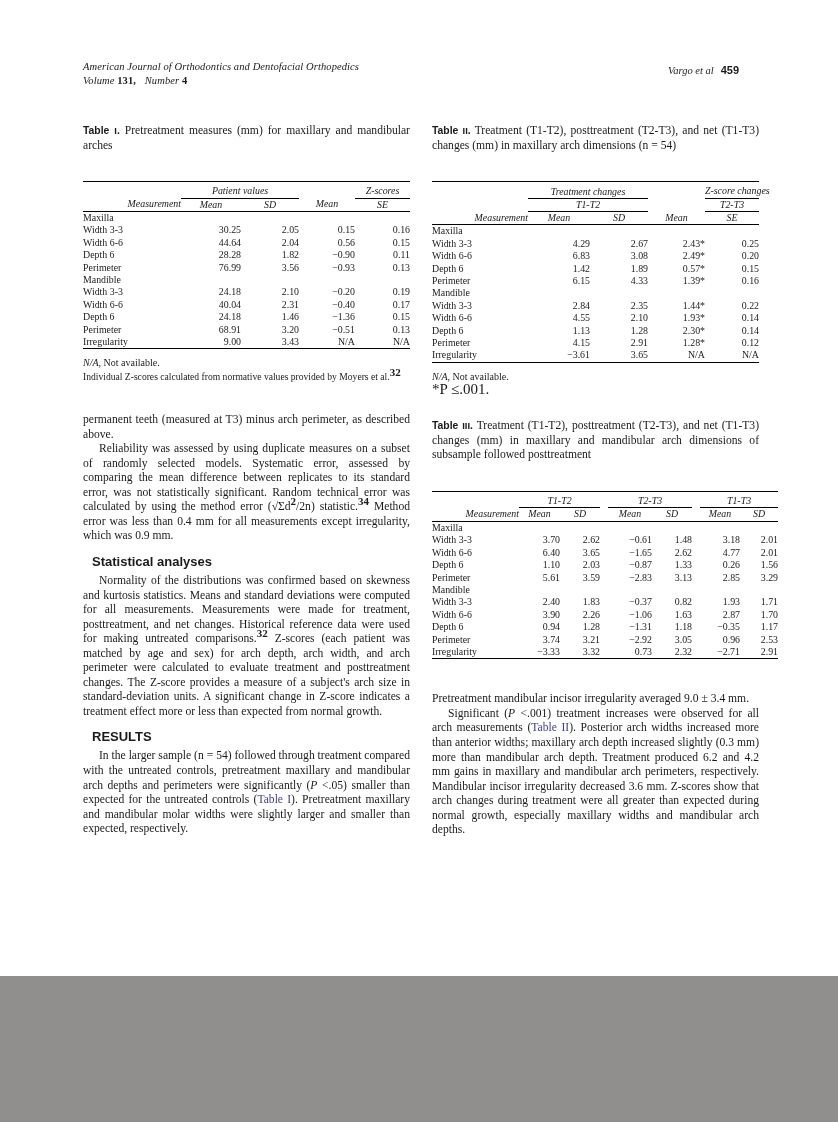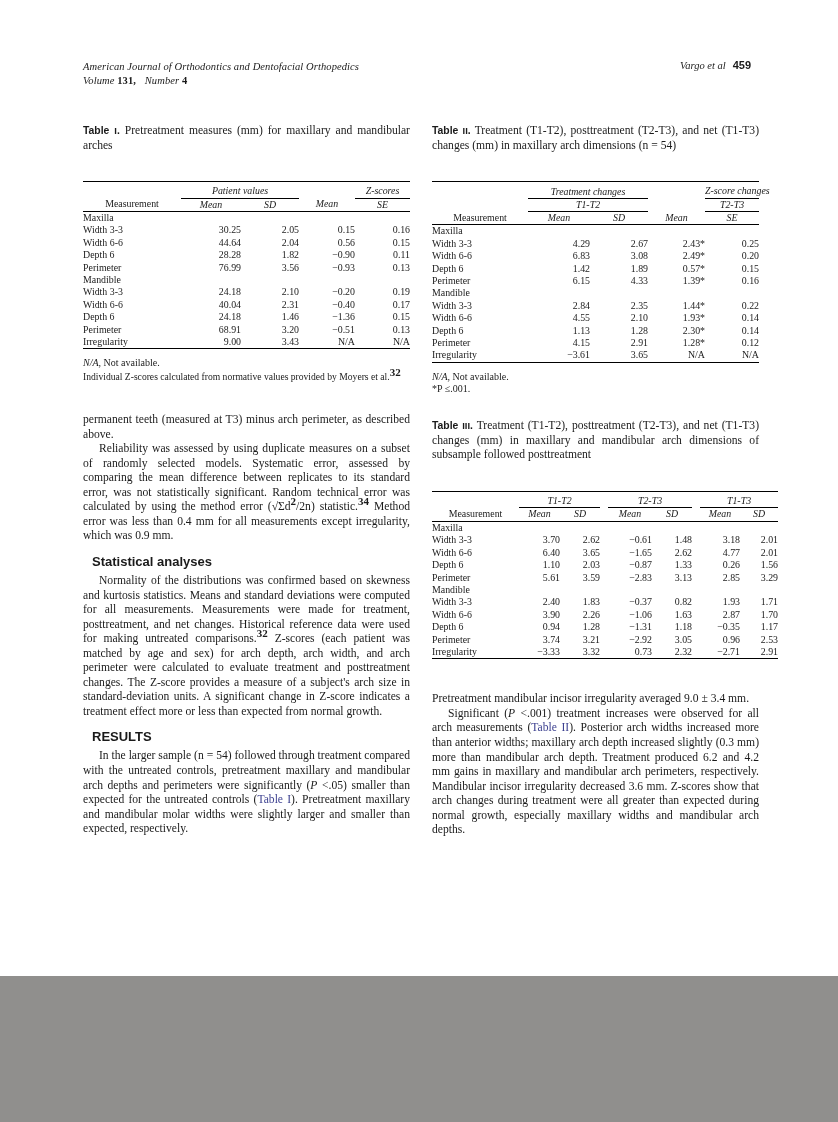--- a/index.html
+++ b/index.html
@@ -5,21 +5,21 @@
   html,body{margin:0;padding:0;background:#908f8d;}
   .page{
     width:838px;height:976px;background:#ffffff;position:relative;
     font-family:"Liberation Serif", serif;color:#1a1a1a;
     box-sizing:border-box;overflow:hidden;
   }
   
   .runhead{position:absolute;left:83px;top:60px;width:672px;height:34px;}
   .runhead .left{position:absolute;left:0;top:0;font-style:italic;font-size:10.5px;line-height:13.5px;letter-spacing:.1px;}
   .runhead .left .l2 span.num{font-style:normal;font-weight:bold;}
-  .runhead .right{position:absolute;right:4px;top:0;font-size:10.5px;line-height:11px;text-align:left;white-space:nowrap;}
+  .runhead .right{position:absolute;right:16px;top:0;font-size:10.5px;line-height:21px;text-align:left;white-space:nowrap;}
   .runhead .right .auth{font-style:italic;}
   .runhead .right .pg{font-weight:bold;font-style:normal;font-family:"Liberation Sans",sans-serif;font-size:11px;margin-left:7px;}
 
   
   .col{position:absolute;top:124px;width:327px;}
   .col-left{left:83px;}
   .col-right{left:432px;}
 
   
   p.body{
@@ -46,30 +46,30 @@
   table.data{
     border-collapse:collapse;width:327px;font-size:9.9px;line-height:12.4px;
     table-layout:fixed;
     margin-top:28px;
   }
   table.data td,table.data th{padding:0;font-weight:normal;}
   .rule-top td{border-top:1.6px solid #000;height:3px;font-size:0;line-height:0;}
   .rule-head td{border-bottom:1.1px solid #000;height:0;font-size:0;line-height:0;padding:0;}
   .rule-bot td{border-top:1.3px solid #000;height:3px;font-size:0;line-height:0;}
   .hd{font-style:italic;text-align:center;white-space:nowrap;}
-  .hd-l{text-align:center;white-space:nowrap;}
+  .hd-l{font-style:italic;text-align:right;white-space:nowrap;}
   .spanrule{border-bottom:.9px solid #000;}
   .grp{text-align:left;padding-top:2px;}
   .ind1{padding-left:11px;text-align:left;white-space:nowrap;}
   .num{text-align:right;padding-right:6px;white-space:nowrap;}
   .num-w{text-align:right;padding-right:2px;white-space:nowrap;}
   tr.datarow td{height:12.4px;}
   .tbl-foot{font-size:10px;line-height:12.2px;margin-top:5px;}
   .tbl-foot .na{font-style:italic;}
-  .tbl-foot2{font-size:10px;line-height:12.2px;}
+  .tbl-foot2{font-size:15px;line-height:12.2px;}
   .tbl-note{font-size:9.6px;line-height:12.4px;margin-top:1px;text-align:justify;}
   .spacer20{height:20px;}
   .spacer26{height:26px;}
 </style>
 </head>
 <body>
 
 <div class="page">
 
   <div class="runhead">

